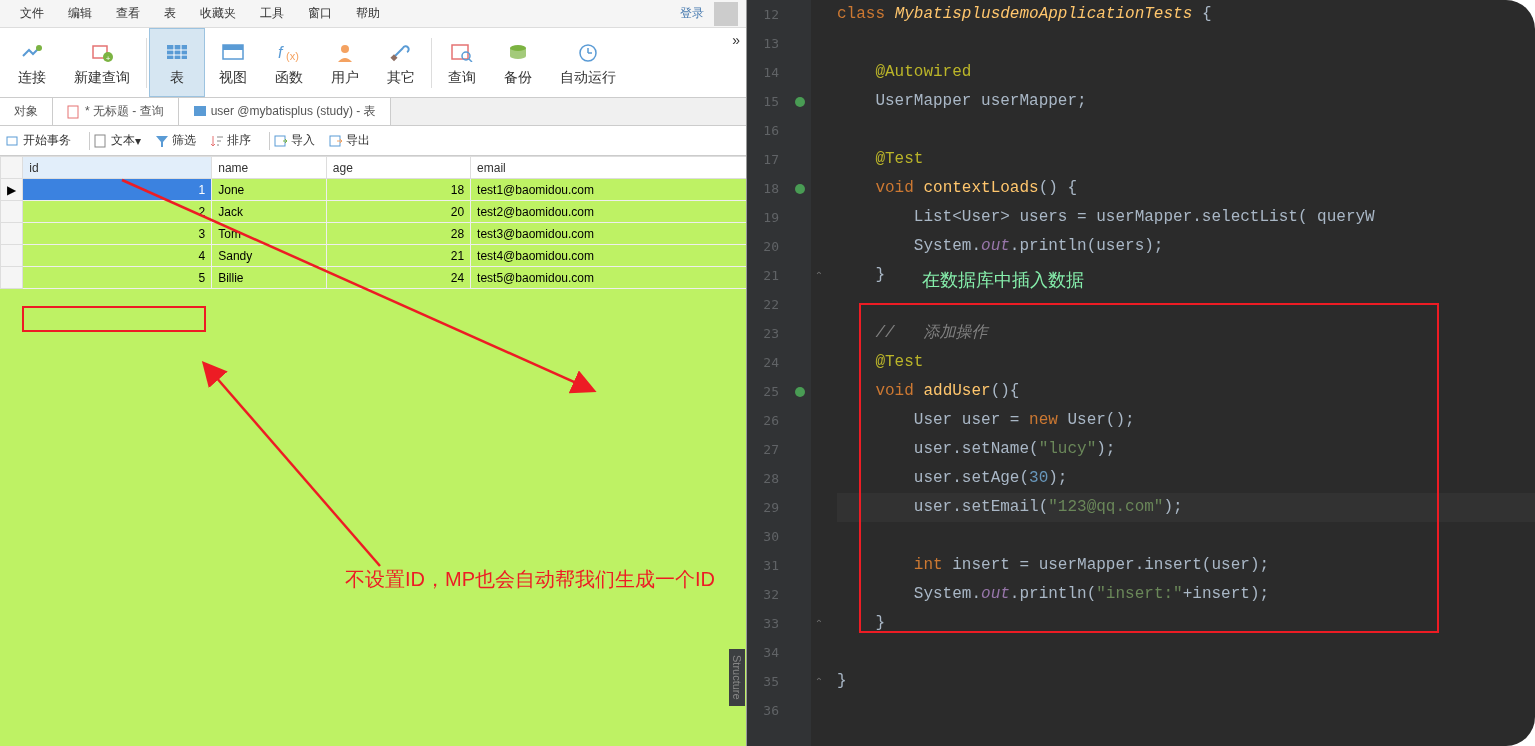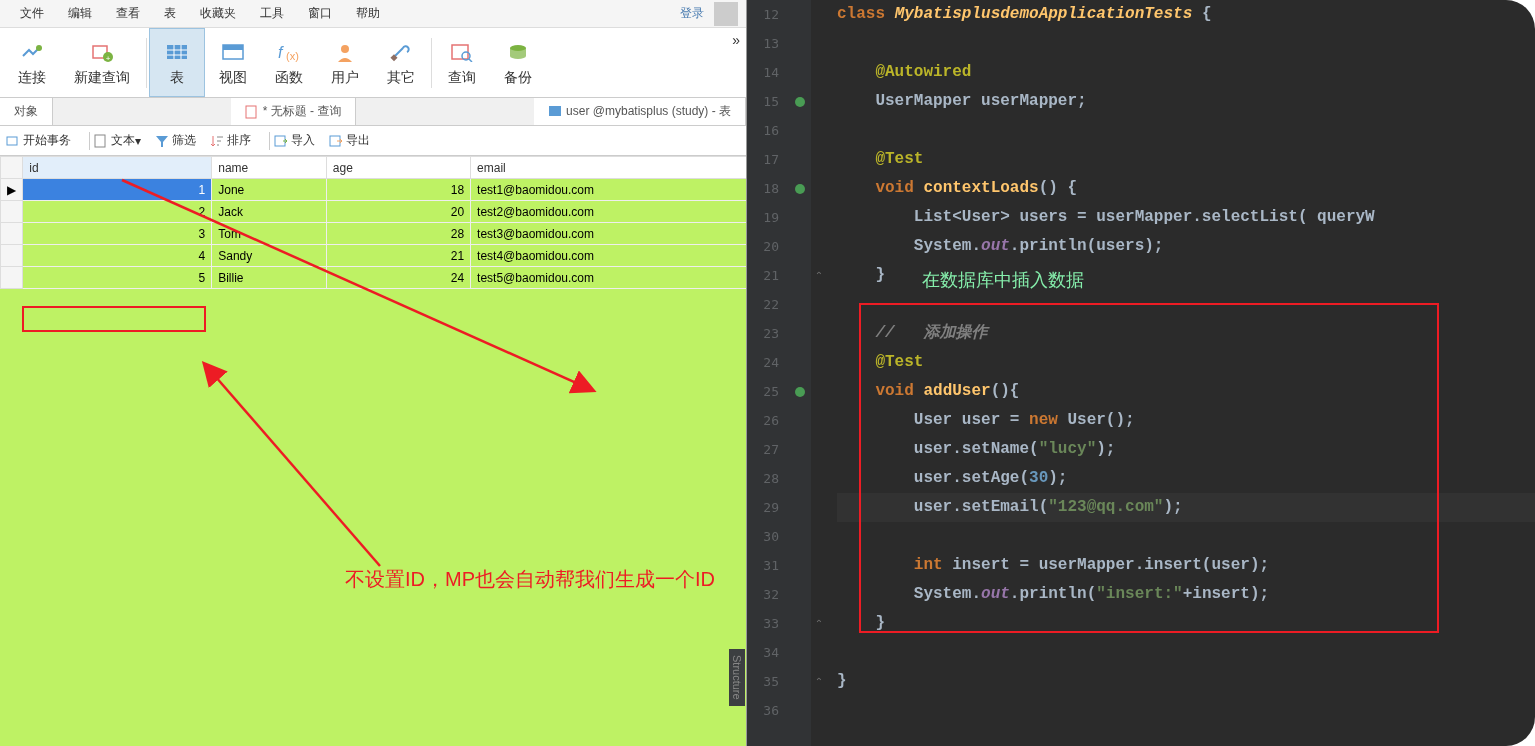--- a/index.html
+++ b/index.html
@@ -18,21 +18,21 @@
 
 .toolbar { display: flex; align-items: center; background: #fff; height: 70px; border-bottom: 1px solid #ccc; padding: 0 4px; position: relative; }
 .tool-btn { display: flex; flex-direction: column; align-items: center; justify-content: center; padding: 4px 14px; cursor: pointer; height: 100%; }
 .tool-btn.active { background: #d6e6f2; border: 1px solid #9cc3e0; }
 .tool-icon { width: 26px; height: 26px; margin-bottom: 4px; display: flex; align-items: center; justify-content: center; }
 .tool-label { font-size: 14px; color: #333; }
 .tool-sep { width: 1px; height: 50px; background: #ddd; margin: 0 2px; }
 .expand-btn { position: absolute; right: 6px; top: 4px; font-size: 14px; color: #333; }
 
 
-.tab-bar { display: flex; background: #f0f0f0; height: 28px; border-bottom: 1px solid #ccc; align-items: center; justify-content: space-between; }
+.tab-bar { display: flex; background: #f0f0f0; height: 28px; border-bottom: 1px solid #ccc; align-items: center; }
 .tab { padding: 4px 14px; background: #fff; border-right: 1px solid #ccc; height: 100%; display: flex; align-items: center; color: #555; }
 .tab-icon { width: 14px; height: 14px; margin-right: 4px; }
 
 
 .action-bar { display: flex; align-items: center; background: #fff; height: 30px; border-bottom: 1px solid #ccc; padding: 0 6px; }
 .action-item { display: flex; align-items: center; margin-right: 14px; cursor: pointer; color: #333; }
 .action-item .ic { width: 14px; height: 14px; margin-right: 3px; }
 .action-sep { width: 1px; height: 18px; background: #ccc; margin: 0 4px; }
 
 
@@ -54,21 +54,21 @@
 
 
 .gutter { width: 42px; background: #313335; color: #606366; font-family: Consolas, monospace; font-size: 13px; text-align: right; padding-top: 0; user-select: none; }
 .gutter-line { height: 29px; line-height: 29px; padding-right: 10px; }
 .gutter-markers { width: 22px; background: #313335; }
 .marker { height: 29px; display: flex; align-items: center; justify-content: center; }
 .marker.green::before { content:""; width:10px; height:10px; background:#499c54; border-radius:50%; display:block; }
 .fold-col { width: 16px; background: #2b2b2b; }
 .fold-mark { height: 29px; display: flex; align-items: center; justify-content: center; color: #6e6e6e; font-size:10px; }
 .code-area { flex: 1; font-family: Consolas, "Courier New", monospace; font-size: 16px; line-height: 29px; color: #a9b7c6; white-space: pre; padding-left: 10px; position: relative; }
-.code-line { height: 29px; font-weight: bold; }
+.code-line { height: 29px; }
 .kw { color: #cc7832; }
 .cls { color: #ffc66d; font-style: italic; }
 .str { color: #6a8759; }
 .ann { color: #bbb529; }
 .num { color: #6897bb; }
 .com { color: #808080; font-style: italic; }
 .fld { color: #9876aa; font-style: italic; }
 .mtd { color: #ffc66d; }
 .hl-line { background: #323232; }
 .red-box-code { position: absolute; border: 2px solid #ed1c24; pointer-events: none; }
@@ -180,20 +180,30 @@
         <div class="tool-label">查询</div>
       </div>
       <div class="tool-btn">
         <div class="tool-icon">
             <svg width="26" height="20">
               <ellipse cx="13" cy="6" rx="8" ry="3" fill="#7cb342"></ellipse>
               <path d="M5 6 L5 14 a8 3 0 0 0 16 0 L21 6" fill="#7cb342" opacity="0.7"></path>
             </svg>
           </div>
         <div class="tool-label">备份</div>
+      </div>
+      <div class="tool-btn">
+        <div class="tool-icon">
+            <svg width="24" height="20">
+              <circle cx="12" cy="11" r="8" fill="none" stroke="#5a9bd5" stroke-width="1.5"></circle>
+              <line x1="12" y1="11" x2="12" y2="6" stroke="#5a9bd5" stroke-width="1.5"></line>
+              <line x1="12" y1="11" x2="16" y2="11" stroke="#5a9bd5" stroke-width="1.5"></line>
+            </svg>
+          </div>
+        <div class="tool-label">自动运行</div>
       </div>
       <div class="expand-btn">»</div>
     </div>
 
     <div class="tab-bar">
       <div class="tab">
           <span>对象</span>
         </div>
       <div class="tab">
         <span class="tab-icon">

